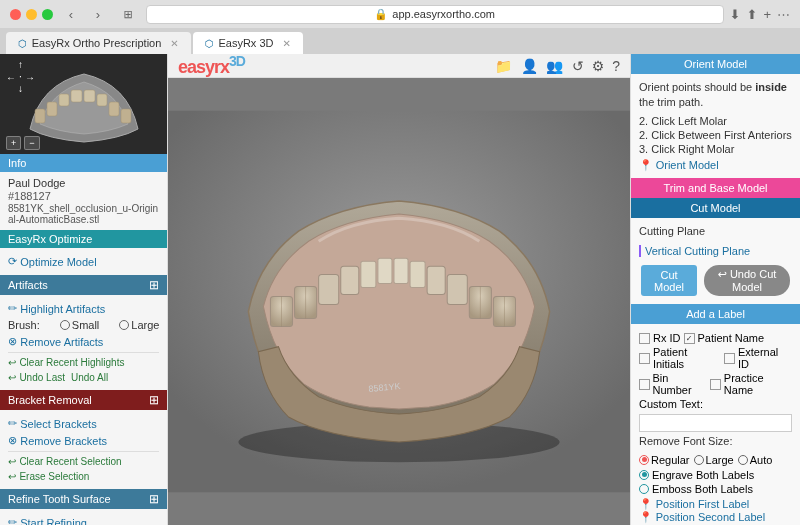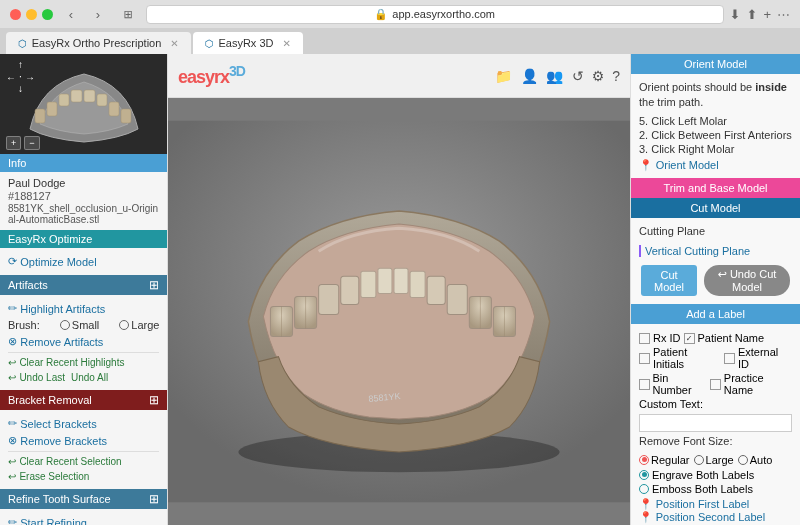--- a/index.html
+++ b/index.html
@@ -44,21 +44,21 @@
     .section-header.dark-blue { background: #1a6fa0; }
 
     .sidebar-btn { color: #1a6fa0; font-size: 11px; padding: 2px 0; cursor: pointer; display: flex; align-items: center; gap: 3px; }
     .brush-row { display: flex; align-items: center; gap: 20px; font-size: 11px; margin: 2px 0; }
 
     .divider { border: none; border-top: 1px solid #ddd; margin: 2px 0; }
     .green-text { color: #2a7a3a; font-size: 10px; }
 
     
     .canvas-area { flex: 1; background: #888; position: relative; display: flex; flex-direction: column; }
-    .canvas-toolbar { height: 44px; background: #f0f0f0; border-bottom: 1px solid #ddd; display: flex; align-items: center; padding: 0 10px; gap: 8px; }
+    .canvas-toolbar { height: 24px; background: #f0f0f0; border-bottom: 1px solid #ddd; display: flex; align-items: center; padding: 0 10px; gap: 8px; }
     .toolbar-logo { font-size: 18px; font-weight: 700; color: #2a5a8a; letter-spacing: -1px; }
     .toolbar-logo span { color: #e55; }
     .toolbar-icons { display: flex; gap: 8px; margin-left: auto; align-items: center; }
     .t-icon { font-size: 14px; color: #555; cursor: pointer; }
 
     .canvas-viewport { flex: 1; background: #7a7a7a; position: relative; overflow: hidden; }
 
     
     .right-panel { width: 170px; background: #f8f8f8; border-left: 1px solid #ddd; overflow-y: auto; flex-shrink: 0; font-size: 11px; }
     .rp-section-header { background: #4a9fd4; color: white; text-align: center; padding: 4px 6px; font-size: 11px; font-weight: 500; }
@@ -338,21 +338,21 @@
   <div class="right-panel">
 
     <div class="rp-section-header">
       <span>Orient Model</span>
     </div>
     <div class="rp-content">
       <div class="rp-text">
         Orient points should be <strong>inside</strong> the trim path.
       </div>
       <ul class="rp-list">
-        <li>5. Click Left Molar</li>
+        <li>2. Click Left Molar</li>
         <li>2. Click Between First Anteriors</li>
         <li>3. Click Right Molar</li>
       </ul>
       <div class="rp-link">
         <span style="color:#1a6fa0;">📍</span>
         <span>Orient Model</span>
       </div>
     </div>
 
     <div class="rp-section-header teal">

